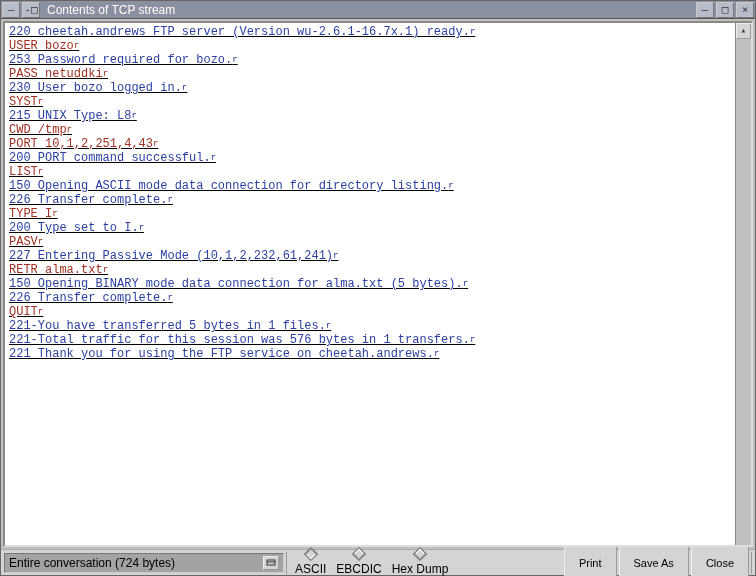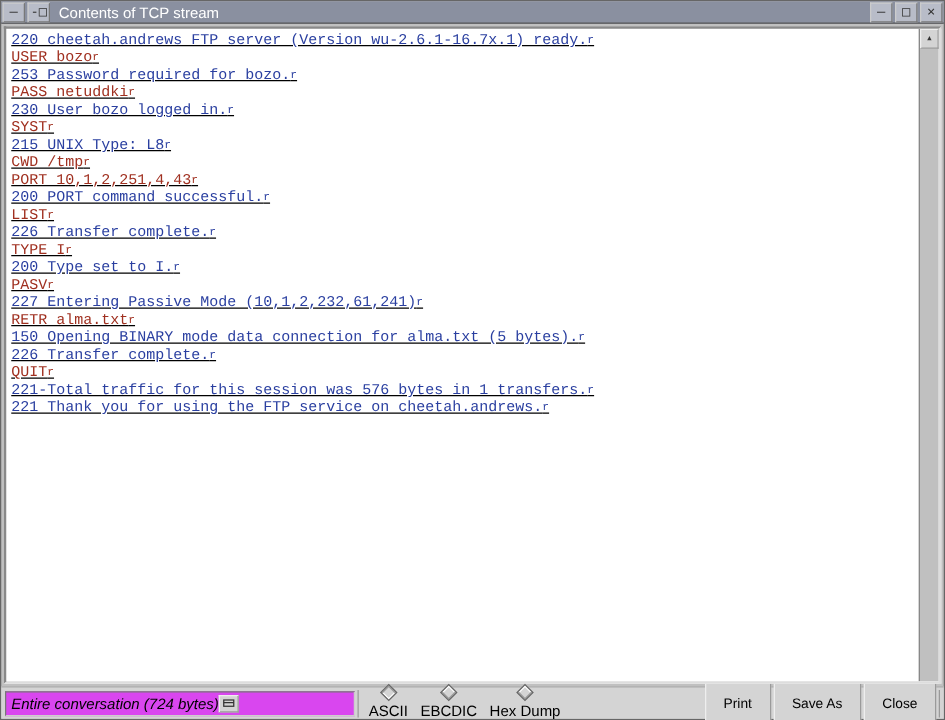--- a/index.html
+++ b/index.html
@@ -83,27 +83,27 @@
   background: #d4d4d4;
   border-top: 1px solid #aaa;
   display: flex;
   align-items: center;
   padding: 0 3px;
   gap: 2px;
 }
 .combo {
   flex: 0 0 280px;
   height: 20px;
-  background: #d946ef;
+  background: #a3a3a3;
   border: 1px inset #ccc;
   display: flex;
   align-items: center;
   padding: 0 4px;
   font-size: 12px;
-  font-style: italic;
+  justify-content: space-between;
 }
 .combo-btn {
   width: 16px;
   height: 14px;
   border: 1px outset #eee;
   background: #d4d4d4;
   display: flex;
   align-items: center;
   justify-content: center;
 }
@@ -161,29 +161,31 @@
       <div class="line cli"><span>USER bozo</span><span class="cr">r</span></div>
       <div class="line srv"><span>253 Password required for bozo.</span><span class="cr">r</span></div>
       <div class="line cli"><span>PASS netuddki</span><span class="cr">r</span></div>
       <div class="line srv"><span>230 User bozo logged in.</span><span class="cr">r</span></div>
       <div class="line cli"><span>SYST</span><span class="cr">r</span></div>
       <div class="line srv"><span>215 UNIX Type: L8</span><span class="cr">r</span></div>
       <div class="line cli"><span>CWD /tmp</span><span class="cr">r</span></div>
       <div class="line cli"><span>PORT 10,1,2,251,4,43</span><span class="cr">r</span></div>
       <div class="line srv"><span>200 PORT command successful.</span><span class="cr">r</span></div>
       <div class="line cli"><span>LIST</span><span class="cr">r</span></div>
+      <div class="line srv"><span>150 Opening ASCII mode data connection for directory listing.</span><span class="cr">r</span></div>
       <div class="line srv"><span>226 Transfer complete.</span><span class="cr">r</span></div>
       <div class="line cli"><span>TYPE I</span><span class="cr">r</span></div>
       <div class="line srv"><span>200 Type set to I.</span><span class="cr">r</span></div>
       <div class="line cli"><span>PASV</span><span class="cr">r</span></div>
       <div class="line srv"><span>227 Entering Passive Mode (10,1,2,232,61,241)</span><span class="cr">r</span></div>
       <div class="line cli"><span>RETR alma.txt</span><span class="cr">r</span></div>
       <div class="line srv"><span>150 Opening BINARY mode data connection for alma.txt (5 bytes).</span><span class="cr">r</span></div>
       <div class="line srv"><span>226 Transfer complete.</span><span class="cr">r</span></div>
       <div class="line cli"><span>QUIT</span><span class="cr">r</span></div>
+      <div class="line srv"><span>221-You have transferred 5 bytes in 1 files.</span><span class="cr">r</span></div>
       <div class="line srv"><span>221-Total traffic for this session was 576 bytes in 1 transfers.</span><span class="cr">r</span></div>
       <div class="line srv"><span>221 Thank you for using the FTP service on cheetah.andrews.</span><span class="cr">r</span></div>
       <div class="scrollbar-v">
       <div class="sb-btn">▴</div>
     </div>
   </div>
 
   <div class="bottombar">
     <div class="combo">
       <span>Entire conversation (724 bytes)</span>

